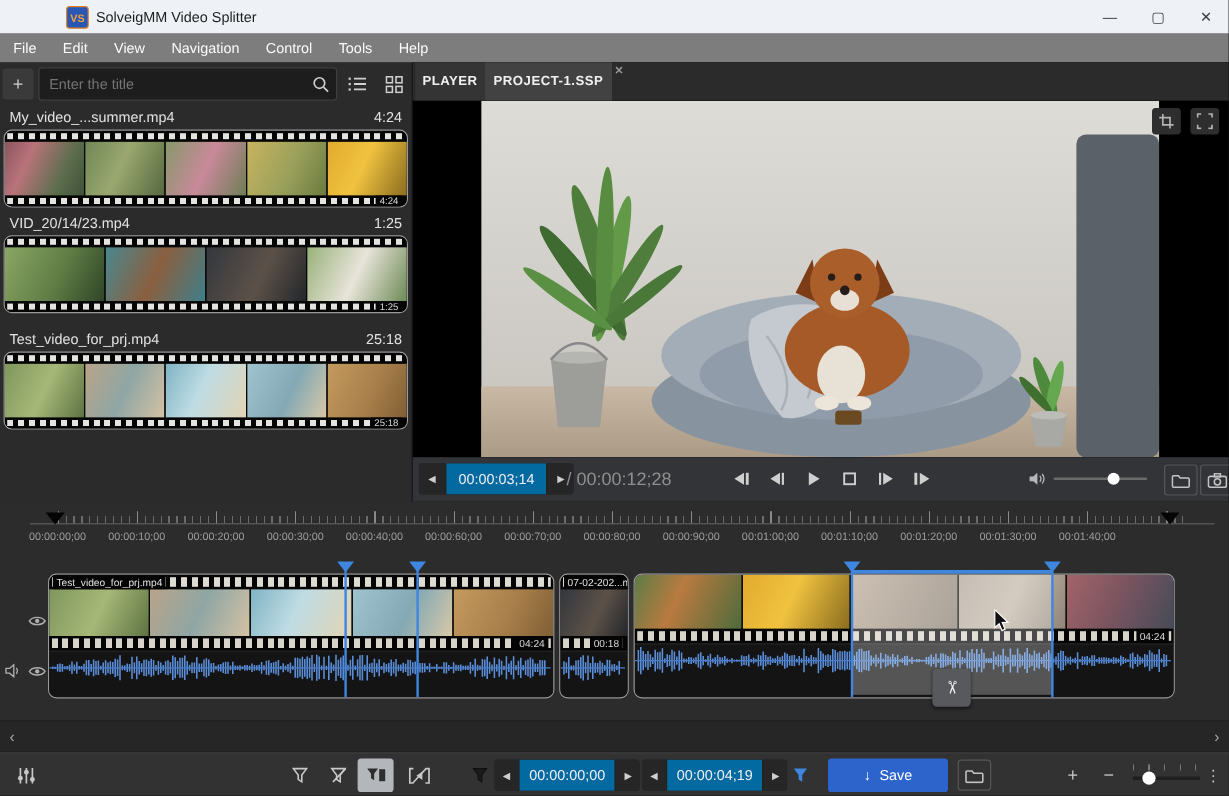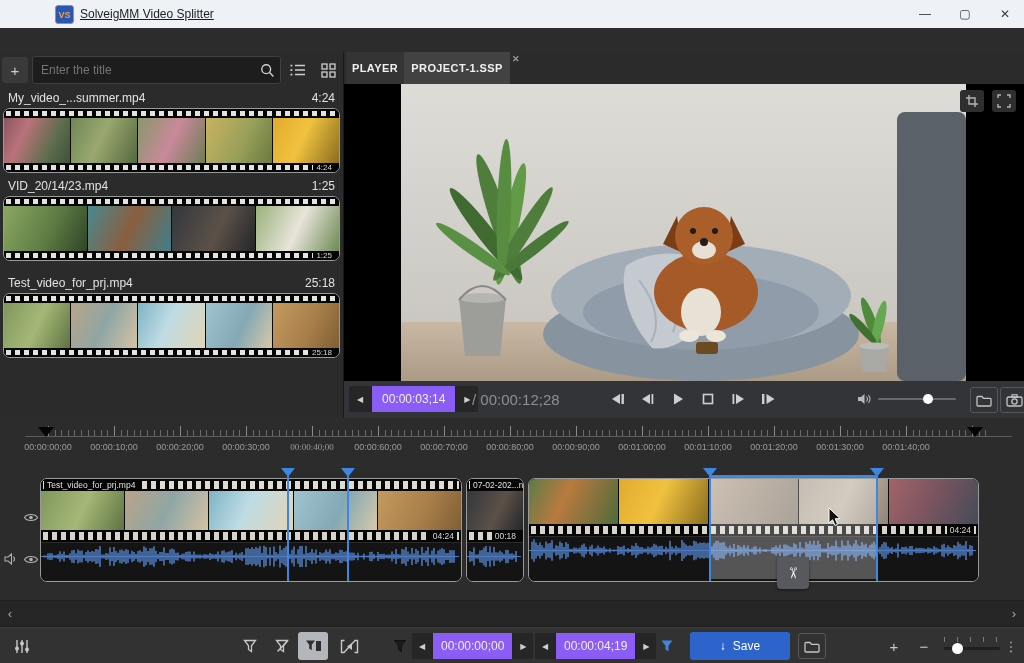--- a/index.html
+++ b/index.html
@@ -5,21 +5,21 @@
   html,body{margin:0;padding:0;background:#1a1a1a;}
   #app{position:relative;width:1024px;height:663px;overflow:hidden;
        font-family:"Liberation Sans",sans-serif;background:#2c2c2c;color:#e4e4e4;
        -webkit-font-smoothing:antialiased;}
 
   
   .titlebar{position:absolute;top:0;left:0;right:0;height:28px;background:#eef2f6;color:#222;}
   .vslogo{position:absolute;left:55px;top:5px;width:17px;height:17px;background:#2a57b4;
           border:1px solid #d9822b;border-radius:3px;color:#f0categorya;color:#f2a13c;
           font-size:9px;font-weight:700;display:flex;align-items:center;justify-content:center;}
-  .wintitle{position:absolute;left:80px;top:7px;font-size:12px;color:#1d1d1d;text-decoration:underline;}
+  .wintitle{position:absolute;left:80px;top:7px;font-size:12px;color:#1d1d1d;}
   .winbtn{position:absolute;top:0;width:34px;height:28px;display:flex;align-items:center;justify-content:center;
           font-size:12px;color:#3c3c3c;}
   
   .menubar{position:absolute;top:28px;left:0;right:0;height:24px;background:#7d7d7d;display:flex;align-items:center;}
   .menuitem{padding:0 11px;font-size:12px;color:#fbfbfb;height:24px;display:flex;align-items:center;}
 
   
   .left-panel{position:absolute;top:52px;left:0;width:343px;height:366px;background:#2b2b2b;border-right:1px solid #191919;}
   .searchrow{position:absolute;top:4px;left:2px;right:2px;height:28px;display:flex;align-items:center;gap:4px;}
   .addbtn{width:26px;height:26px;background:#3a3a3a;border-radius:3px;color:#cfcfcf;font-size:15px;
@@ -71,21 +71,21 @@
   .tab.project{width:106px;background:#424242;}
   .tabclose{position:absolute;top:1px;right:-12px;font-size:9px;color:#9a9a9a;width:12px;height:12px;line-height:12px;text-align:center;}
   .videoarea{position:absolute;top:32px;left:0;right:0;height:297px;background:#000;overflow:hidden;}
   .videoframe{position:absolute;left:57px;top:0;width:565px;height:297px;}
   .vctrl{position:absolute;top:6px;width:24px;height:22px;display:flex;align-items:center;justify-content:center;
          background:#2e2e2e;border-radius:3px;}
   
   .pcontrols{position:absolute;left:0;right:0;top:329px;height:37px;background:#333437;}
   .timegroup{position:absolute;display:flex;background:#232323;border-radius:3px;overflow:hidden;gap:1px;}
   .tg-btn{width:22px;display:flex;align-items:center;justify-content:center;background:#262626;color:#cfcfcf;font-size:8px;}
-  .tg-time{padding:0 10px;display:flex;align-items:center;background:#8b5cf6;font-size:12px;color:#f0f0f0;}
+  .tg-time{padding:0 10px;display:flex;align-items:center;background:#0369a1;font-size:12px;color:#f0f0f0;}
   .totaltime{position:absolute;left:128px;top:0;height:100%;display:flex;align-items:center;font-size:15px;color:#8f8f8f;}
   .transport{position:absolute;top:6px;width:24px;height:24px;display:flex;align-items:center;justify-content:center;}
   .slider-track{position:absolute;height:2px;background:#6a6a6a;border-radius:1px;}
   .slider-knob{position:absolute;width:10px;height:10px;background:#fff;border-radius:50%;}
   .boxbtn{position:absolute;width:26px;height:24px;border:1px solid #565656;border-radius:3px;
           display:flex;align-items:center;justify-content:center;}
 
   
   .timeline{position:absolute;top:418px;left:0;right:0;height:209px;background:#2c2c2c;}
   .rulerline{position:absolute;top:18px;left:25px;right:12px;height:1px;background:#5d5d5d;}
@@ -144,20 +144,29 @@
 <div id="app">
 
   <div class="titlebar">
     <div class="vslogo">VS</div>
     <div class="wintitle">SolveigMM Video Splitter</div>
     <div class="winbtn" style="left:908px;">—</div>
     <div class="winbtn" style="left:948px;">▢</div>
     <div class="winbtn" style="left:988px;">✕</div>
   </div>
 
+  <div class="menubar">
+    <div class="menuitem">File</div>
+    <div class="menuitem">Edit</div>
+    <div class="menuitem">View</div>
+    <div class="menuitem">Navigation</div>
+    <div class="menuitem">Control</div>
+    <div class="menuitem">Tools</div>
+    <div class="menuitem">Help</div>
+  </div>
 
   <div class="left-panel">
     <div class="searchrow">
       <div class="addbtn">+</div>
       <div class="searchbox">
         <input placeholder="Enter the title" style="">
         <span class="iconbtn">
           <svg width="15" height="15" viewBox="0 0 15 15">
               <circle cx="6.2" cy="6.2" r="4.4" fill="none" stroke="#cfcfcf" stroke-width="1.4"></circle>
               <path d="M9.6 9.6L13.4 13.4" stroke="#cfcfcf" stroke-width="1.4"></path>
@@ -403,21 +412,21 @@
 
   <div class="timeline">
     <div class="rulerline"></div>
     <div class="ticks-minor"></div>
     <div class="ticks-major"></div>
     <div>
         <span class="ruler-label" style="left: 48px;">00:00:00;00</span>
         <span class="ruler-label" style="left: 114px;">00:00:10;00</span>
         <span class="ruler-label" style="left: 180px;">00:00:20;00</span>
         <span class="ruler-label" style="left: 246px;">00:00:30;00</span>
-        <span class="ruler-label" style="left: 312px; font-family: Liberation Serif, serif;">00:00:40;00</span>
+        <span class="ruler-label" style="left: 312px;">00:00:40;00</span>
         <span class="ruler-label" style="left: 378px;">00:00:60;00</span>
         <span class="ruler-label" style="left: 444px;">00:00:70;00</span>
         <span class="ruler-label" style="left: 510px;">00:00:80;00</span>
         <span class="ruler-label" style="left: 576px;">00:00:90;00</span>
         <span class="ruler-label" style="left: 642px;">00:01:00;00</span>
         <span class="ruler-label" style="left: 708px;">00:01:10;00</span>
         <span class="ruler-label" style="left: 774px;">00:01:20;00</span>
         <span class="ruler-label" style="left: 840px;">00:01:30;00</span>
         <span class="ruler-label" style="left: 906px;">00:01:40;00</span>
       </div>

